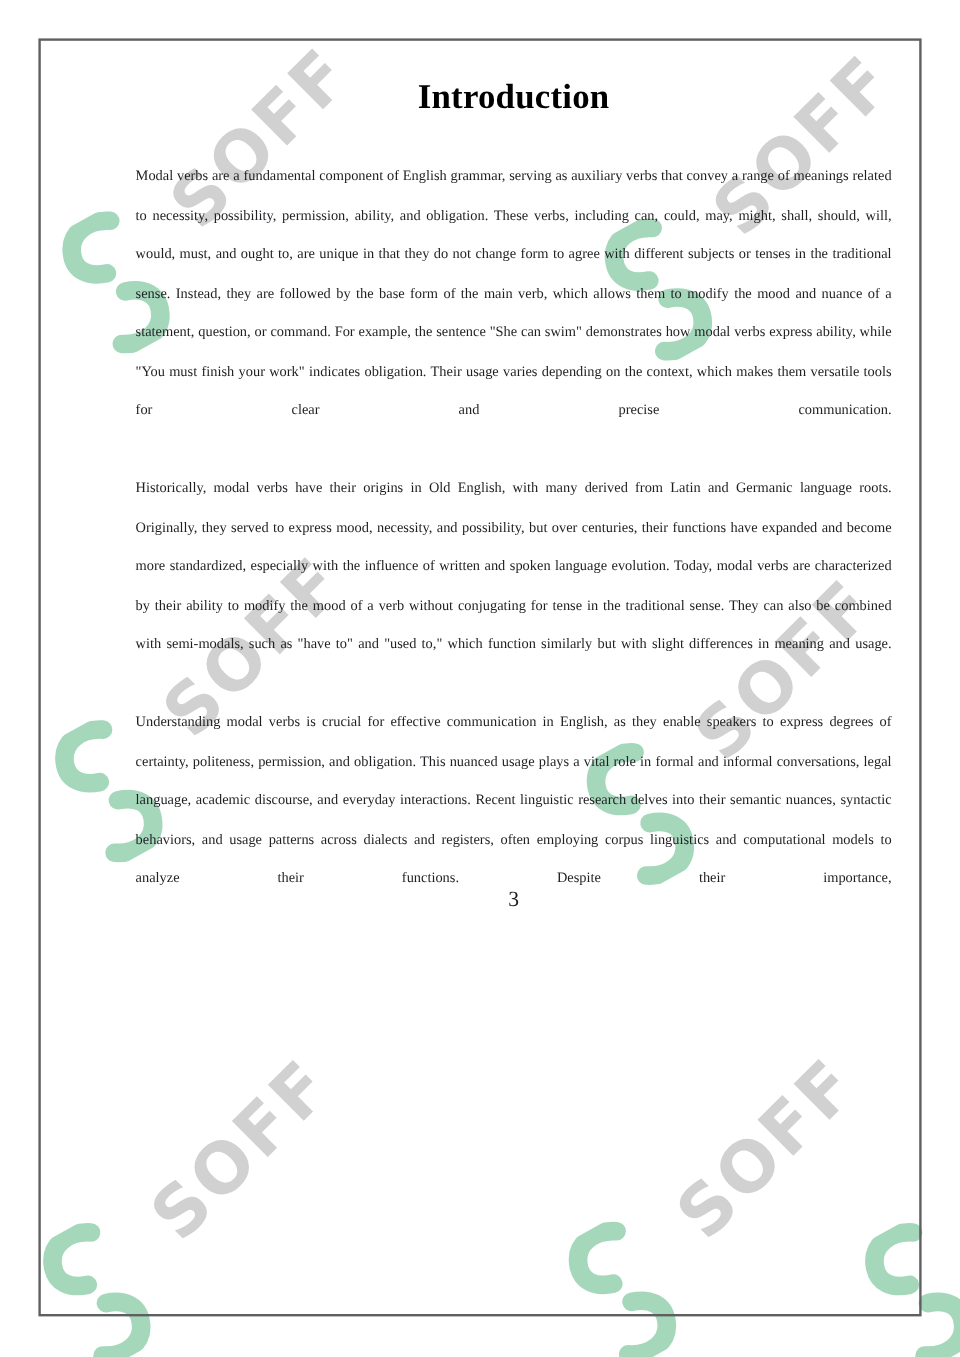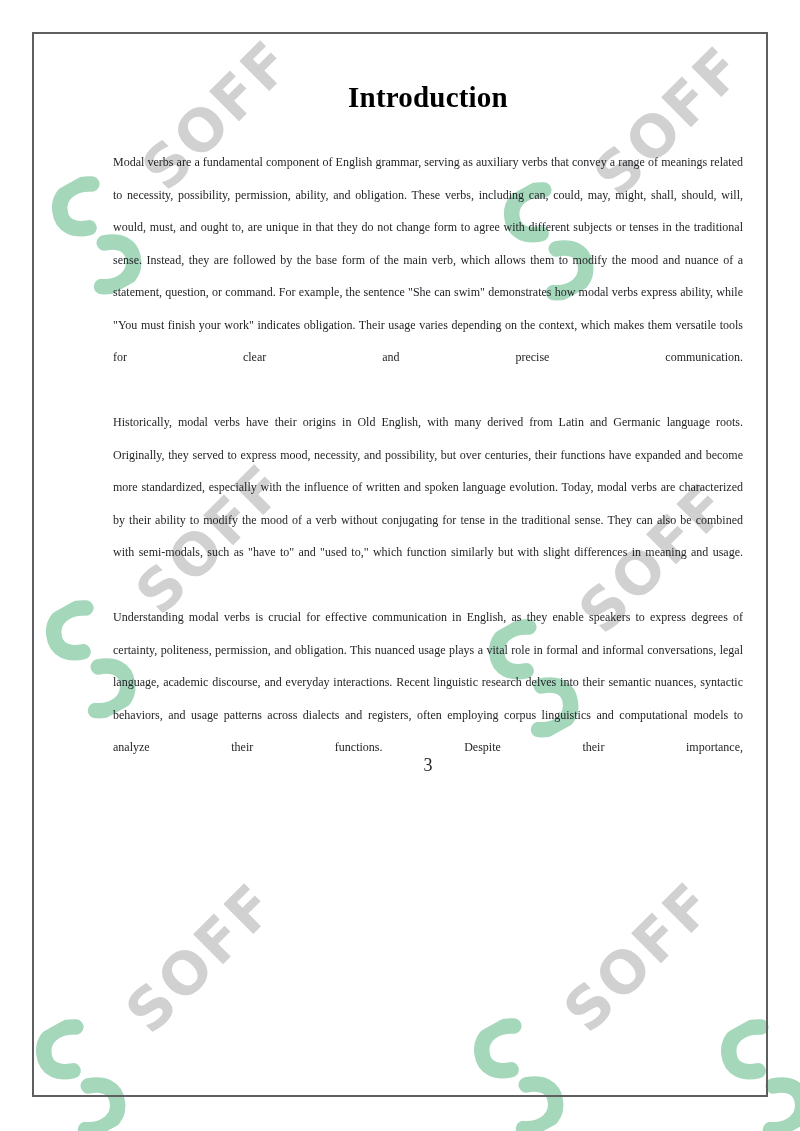--- a/index.html
+++ b/index.html
@@ -54,21 +54,21 @@
   .doc-page {
     position: absolute;
     left: 32px; top: 32px;
     width: 736px; height: 1065px;
     border: 2px solid var(--border-color);
     z-index: 2;
     background: transparent;
     padding: 0 23px 0 79px;
   }
   .page-title {
-    margin-top: 44px;
+    margin-top: 28px;
     font-size: 29px;
     line-height: 38px;
     font-weight: 700;
     text-align: center;
     color: #000;
     letter-spacing: 0.2px;
   }
   .body-text {
     margin-top: 30px;
     font-size: 12px;

